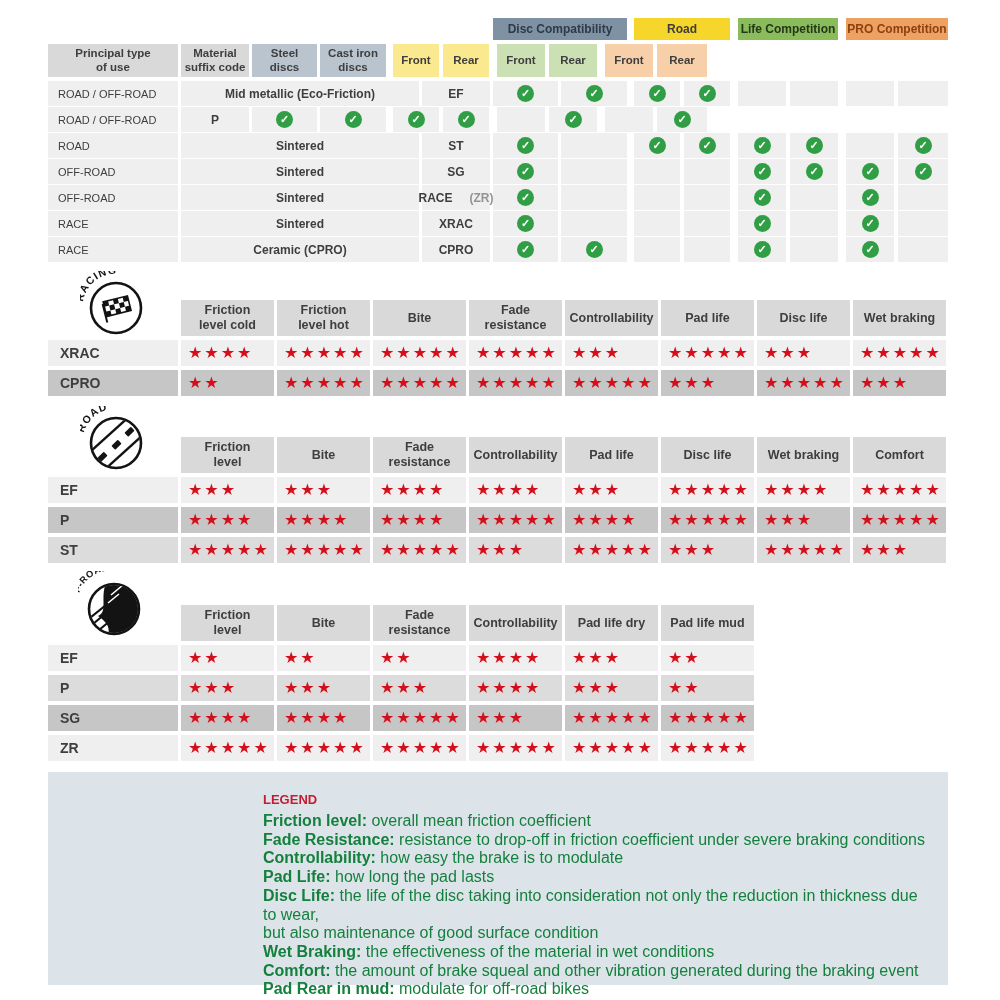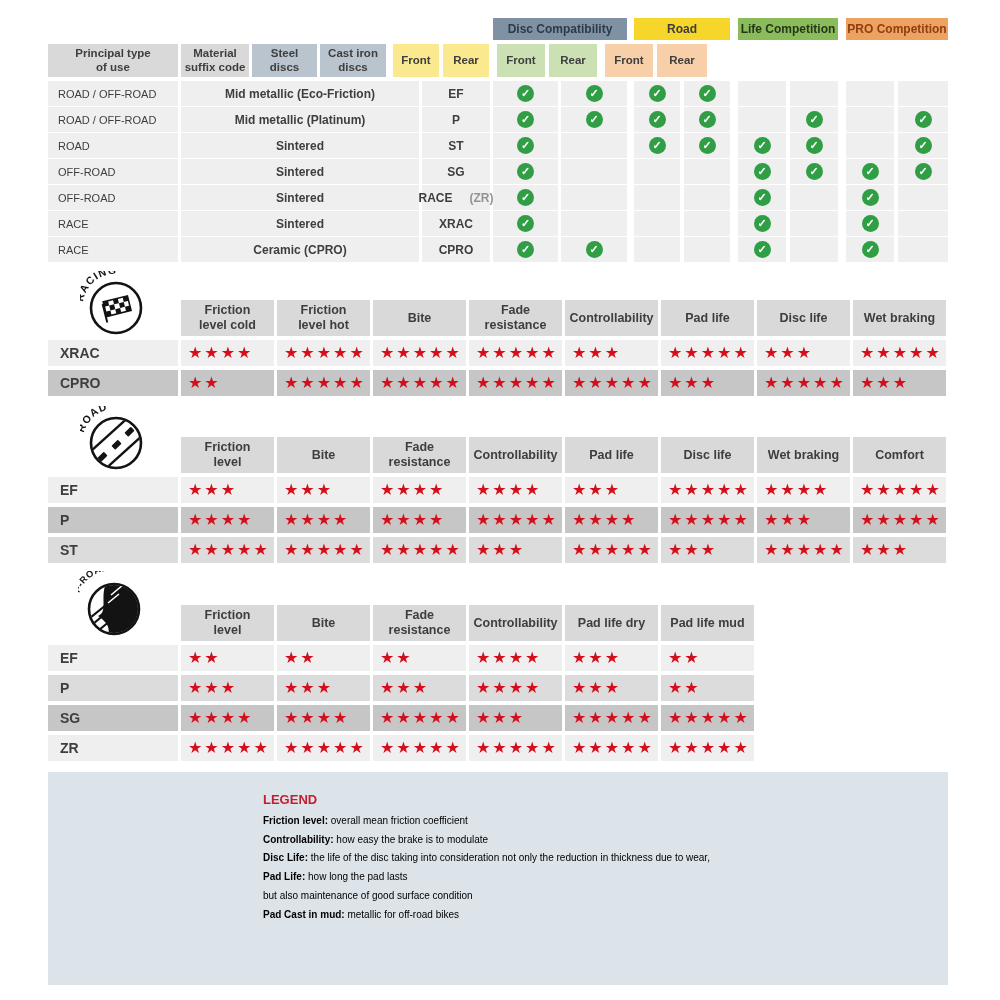--- a/index.html
+++ b/index.html
@@ -34,21 +34,21 @@
   .starcell{width:93px;margin-left:3px;height:26px;justify-content:flex-start;padding-left:7px}
   .stars{font-size:16px;letter-spacing:2px;line-height:1;white-space:nowrap}
   
   .sec-icon{position:absolute;width:66px;height:66px}
   .sec-icon text{font-family:"Liberation Sans",sans-serif;font-weight:bold;fill:#131313;
                  font-size:10.5px;letter-spacing:1.2px}
   .sec-icon text.small{font-size:9.3px;letter-spacing:0.6px}
   
   .legend{position:absolute;left:48px;top:772px;width:900px;height:213px;padding:20px 20px 0 215px}
   .legend-title{font-weight:bold;font-size:13px;margin-bottom:5px}
-  .legend-item{font-size:10px;line-height:18.7px;color:#000000}
+  .legend-item{font-size:16px;line-height:18.7px;color:#15803d}
   .legend-term{font-weight:bold}
 </style>
 </head>
 <body>
 
 <div class="page">
 
   <div class="compat">
       <div class="flexrow">
         <div class="spc445"></div>
@@ -91,21 +91,20 @@
         <div class="cell chkcell" style="width: 46px; margin-left: 4px;">
           <div class="chk" style="background: rgb(47, 158, 68);">✓</div>
         </div>
         <div class="cell chkcell" style="width: 48px; margin-left: 8px;"></div>
         <div class="cell chkcell" style="width: 48px; margin-left: 4px;"></div>
         <div class="cell chkcell" style="width: 48px; margin-left: 8px;"></div>
         <div class="cell chkcell" style="width: 50px; margin-left: 4px;"></div>
       </div>
       <div class="flexrow datarow">
         <div class="cell usecell">ROAD / OFF-ROAD</div>
-        <div class="cell compcell">Mid metallic (Platinum)</div>
         <div class="cell codecell">
           <span>P</span>
         </div>
         <div class="cell chkcell" style="width: 65px; margin-left: 3px;">
           <div class="chk" style="background: rgb(47, 158, 68);">✓</div>
         </div>
         <div class="cell chkcell" style="width: 66px; margin-left: 3px;">
           <div class="chk" style="background: rgb(47, 158, 68);">✓</div>
         </div>
         <div class="cell chkcell" style="width: 46px; margin-left: 7px;">
@@ -296,25 +295,28 @@
       <path d="M28 12 L62 12 L62 64 L30 64 C33 55 26 49 20 45 C30 41 22 26 28 12 Z" fill="#131313"></path>
       <path d="M15 53 L34 37 M12 47 L28 34 M21 59 L38 45" stroke="#131313" stroke-width="2.2" fill="none"></path>
       <path d="M33 24 L45 14 M30 32 L41 23" stroke="#ffffff" stroke-width="1.6" fill="none"></path>
     </g>
   </svg>
 
   <div class="legend" style="background: rgb(220, 228, 234);">
     <div class="legend-title" style="color: rgb(196, 29, 48);">LEGEND</div>
     <div>
         <div class="legend-item"><span class="legend-term">Friction level: </span><span>overall mean friction coefficient</span></div>
+        <div class="legend-item"><span class="legend-term">Fade Resistance: </span><span>resistance to drop-off in friction coefficient under severe braking conditions</span></div>
         <div class="legend-item"><span class="legend-term">Controllability: </span><span>how easy the brake is to modulate</span></div>
+        <div class="legend-item"><span class="legend-term">Pad Life: </span><span>how long the pad lasts</span></div>
         <div class="legend-item"><span class="legend-term">Disc Life: </span><span>the life of the disc taking into consideration not only the reduction in thickness due to wear,</span></div>
-        <div class="legend-item"><span class="legend-term">Pad Life: </span><span>how long the pad lasts</span></div>
         <div class="legend-item"><span>but also maintenance of good surface condition</span></div>
-        <div class="legend-item"><span class="legend-term">Pad Cast in mud: </span><span>metallic for off-road bikes</span></div>
+        <div class="legend-item"><span class="legend-term">Wet Braking: </span><span>the effectiveness of the material in wet conditions</span></div>
+        <div class="legend-item"><span class="legend-term">Comfort: </span><span>the amount of brake squeal and other vibration generated during the braking event</span></div>
+        <div class="legend-item"><span class="legend-term">Pad Rear in mud: </span><span>modulate for off-road bikes</span></div>
       </div>
   </div>
 
 <div class="section" style="top: 300px;">
       <div class="flexrow rheadrow">
         <div class="spc130"></div>
         <div class="cell rhdr">Friction
 level cold</div>
         <div class="cell rhdr">Friction
 level hot</div>

